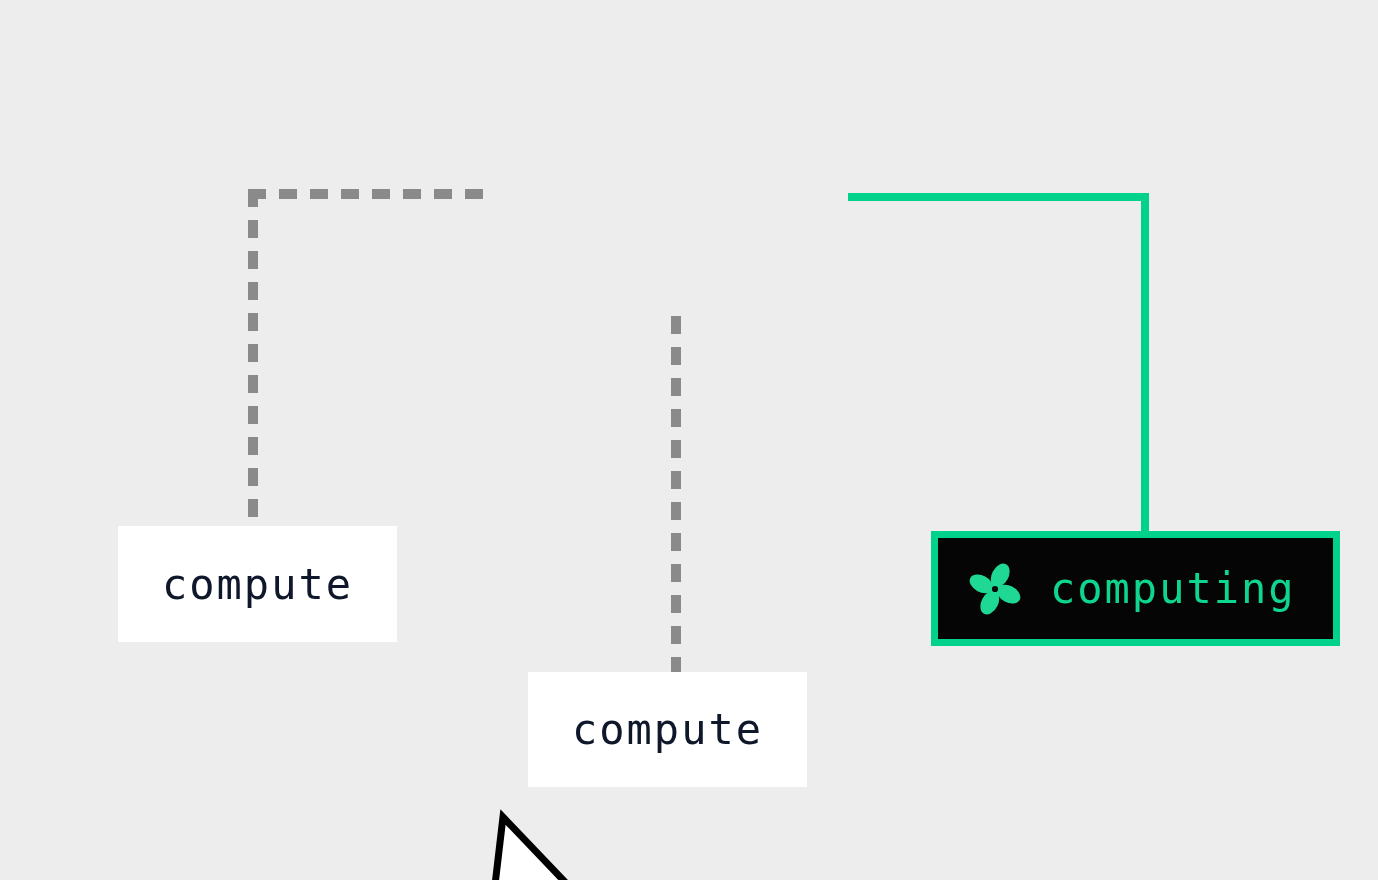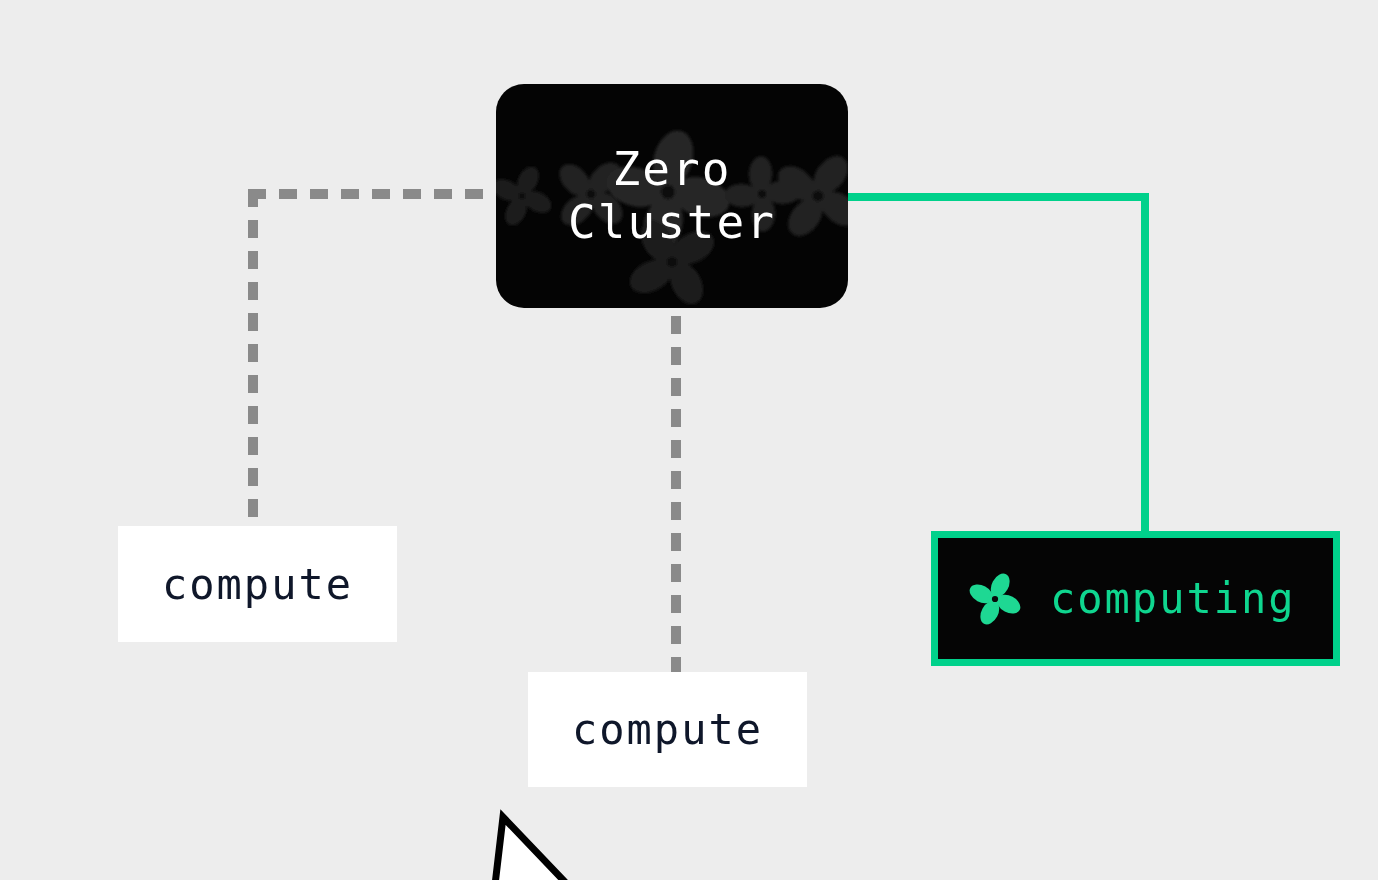--- a/index.html
+++ b/index.html
@@ -47,21 +47,21 @@
   .compute-node {
     background: #ffffff;
     color: #0f172a;
     font-size: 42px;
     letter-spacing: 2px;
   }
   .compute-left  { left: 118px; top: 526px; width: 279px; height: 116px; }
   .compute-mid   { left: 528px; top: 672px; width: 279px; height: 115px; }
   .computing-node {
     left: 931px; top: 531px;
-    width: 409px; height: 135px;
+    width: 409px; height: 115px;
     background: #050505;
     border: 7px solid #00d18b;
     justify-content: flex-start;
     padding-left: 31px;
     gap: 29px;
   }
   .computing-label {
     color: #0fd68f;
     font-size: 42px;
     letter-spacing: 2px;
@@ -126,38 +126,20 @@
       </symbol>
     </defs>
   </svg>
 
   <div class="connector dash-h"></div>
   <div class="connector dash-v-left"></div>
   <div class="connector dash-v-mid"></div>
   <div class="connector green-h"></div>
   <div class="connector green-v"></div>
 
-  <div class="node cluster-node">
-    <svg class="cluster-fans" viewBox="0 0 352 224" width="352" height="224">
-      <defs>
-        <filter id="soften" x="-40%" y="-40%" width="180%" height="180%">
-          <feGaussianBlur stdDeviation="1.6"></feGaussianBlur>
-        </filter>
-      </defs>
-      <g filter="url(#soften)">
-        <use href="#fan" x="-20" y="-20" width="40" height="40" transform="translate(26,112) scale(1.5)" style="color:#1d1d1d"></use>
-        <use href="#fan" x="-20" y="-20" width="40" height="40" transform="translate(95,110) scale(1.9) rotate(20)" style="color:#222222"></use>
-        <use href="#fan" x="-20" y="-20" width="40" height="40" transform="translate(172,108) scale(3.0) rotate(-12)" style="color:#272727"></use>
-        <use href="#fan" x="-20" y="-20" width="40" height="40" transform="translate(176,178) scale(2.3) rotate(35)" style="color:#1c1c1c"></use>
-        <use href="#fan" x="-20" y="-20" width="40" height="40" transform="translate(266,110) scale(1.8) rotate(-25)" style="color:#242424"></use>
-        <use href="#fan" x="-20" y="-20" width="40" height="40" transform="translate(322,112) scale(2.2) rotate(10)" style="color:#212121"></use>
-      </g>
-    </svg>
-    <div class="cluster-label">Zero Cluster</div>
-  </div>
 
   <div class="node compute-node compute-left">
     <span>compute</span>
   </div>
 
   <div class="node compute-node compute-mid">
     <span>compute</span>
   </div>
 
   <div class="node computing-node">

